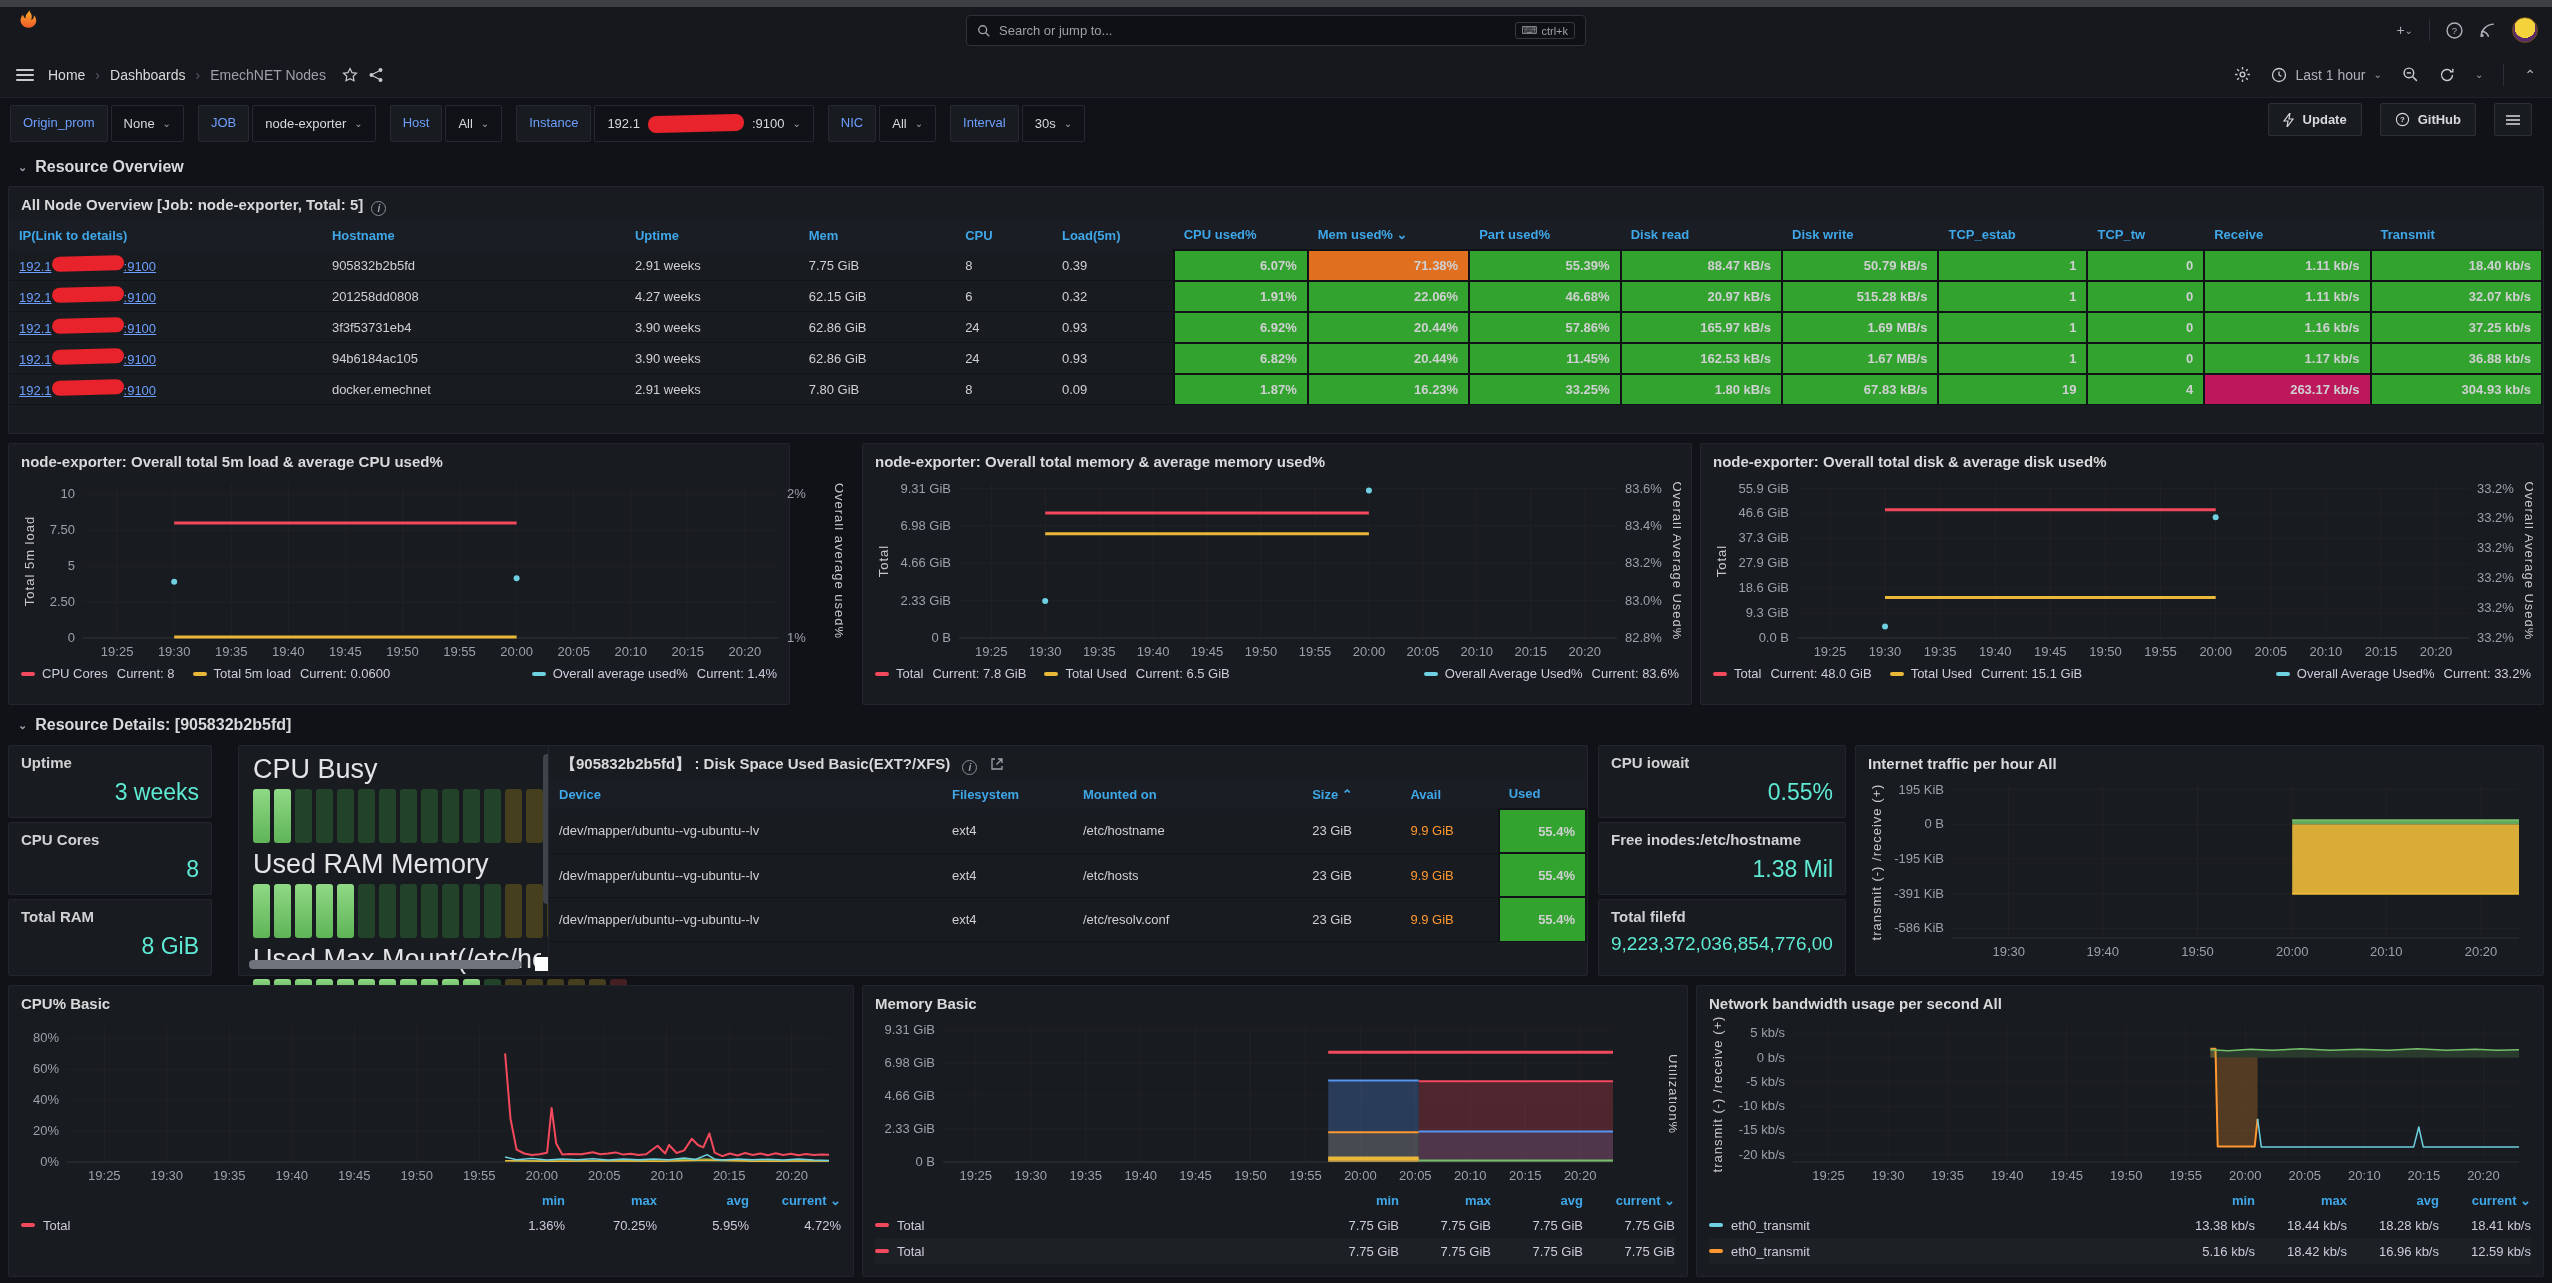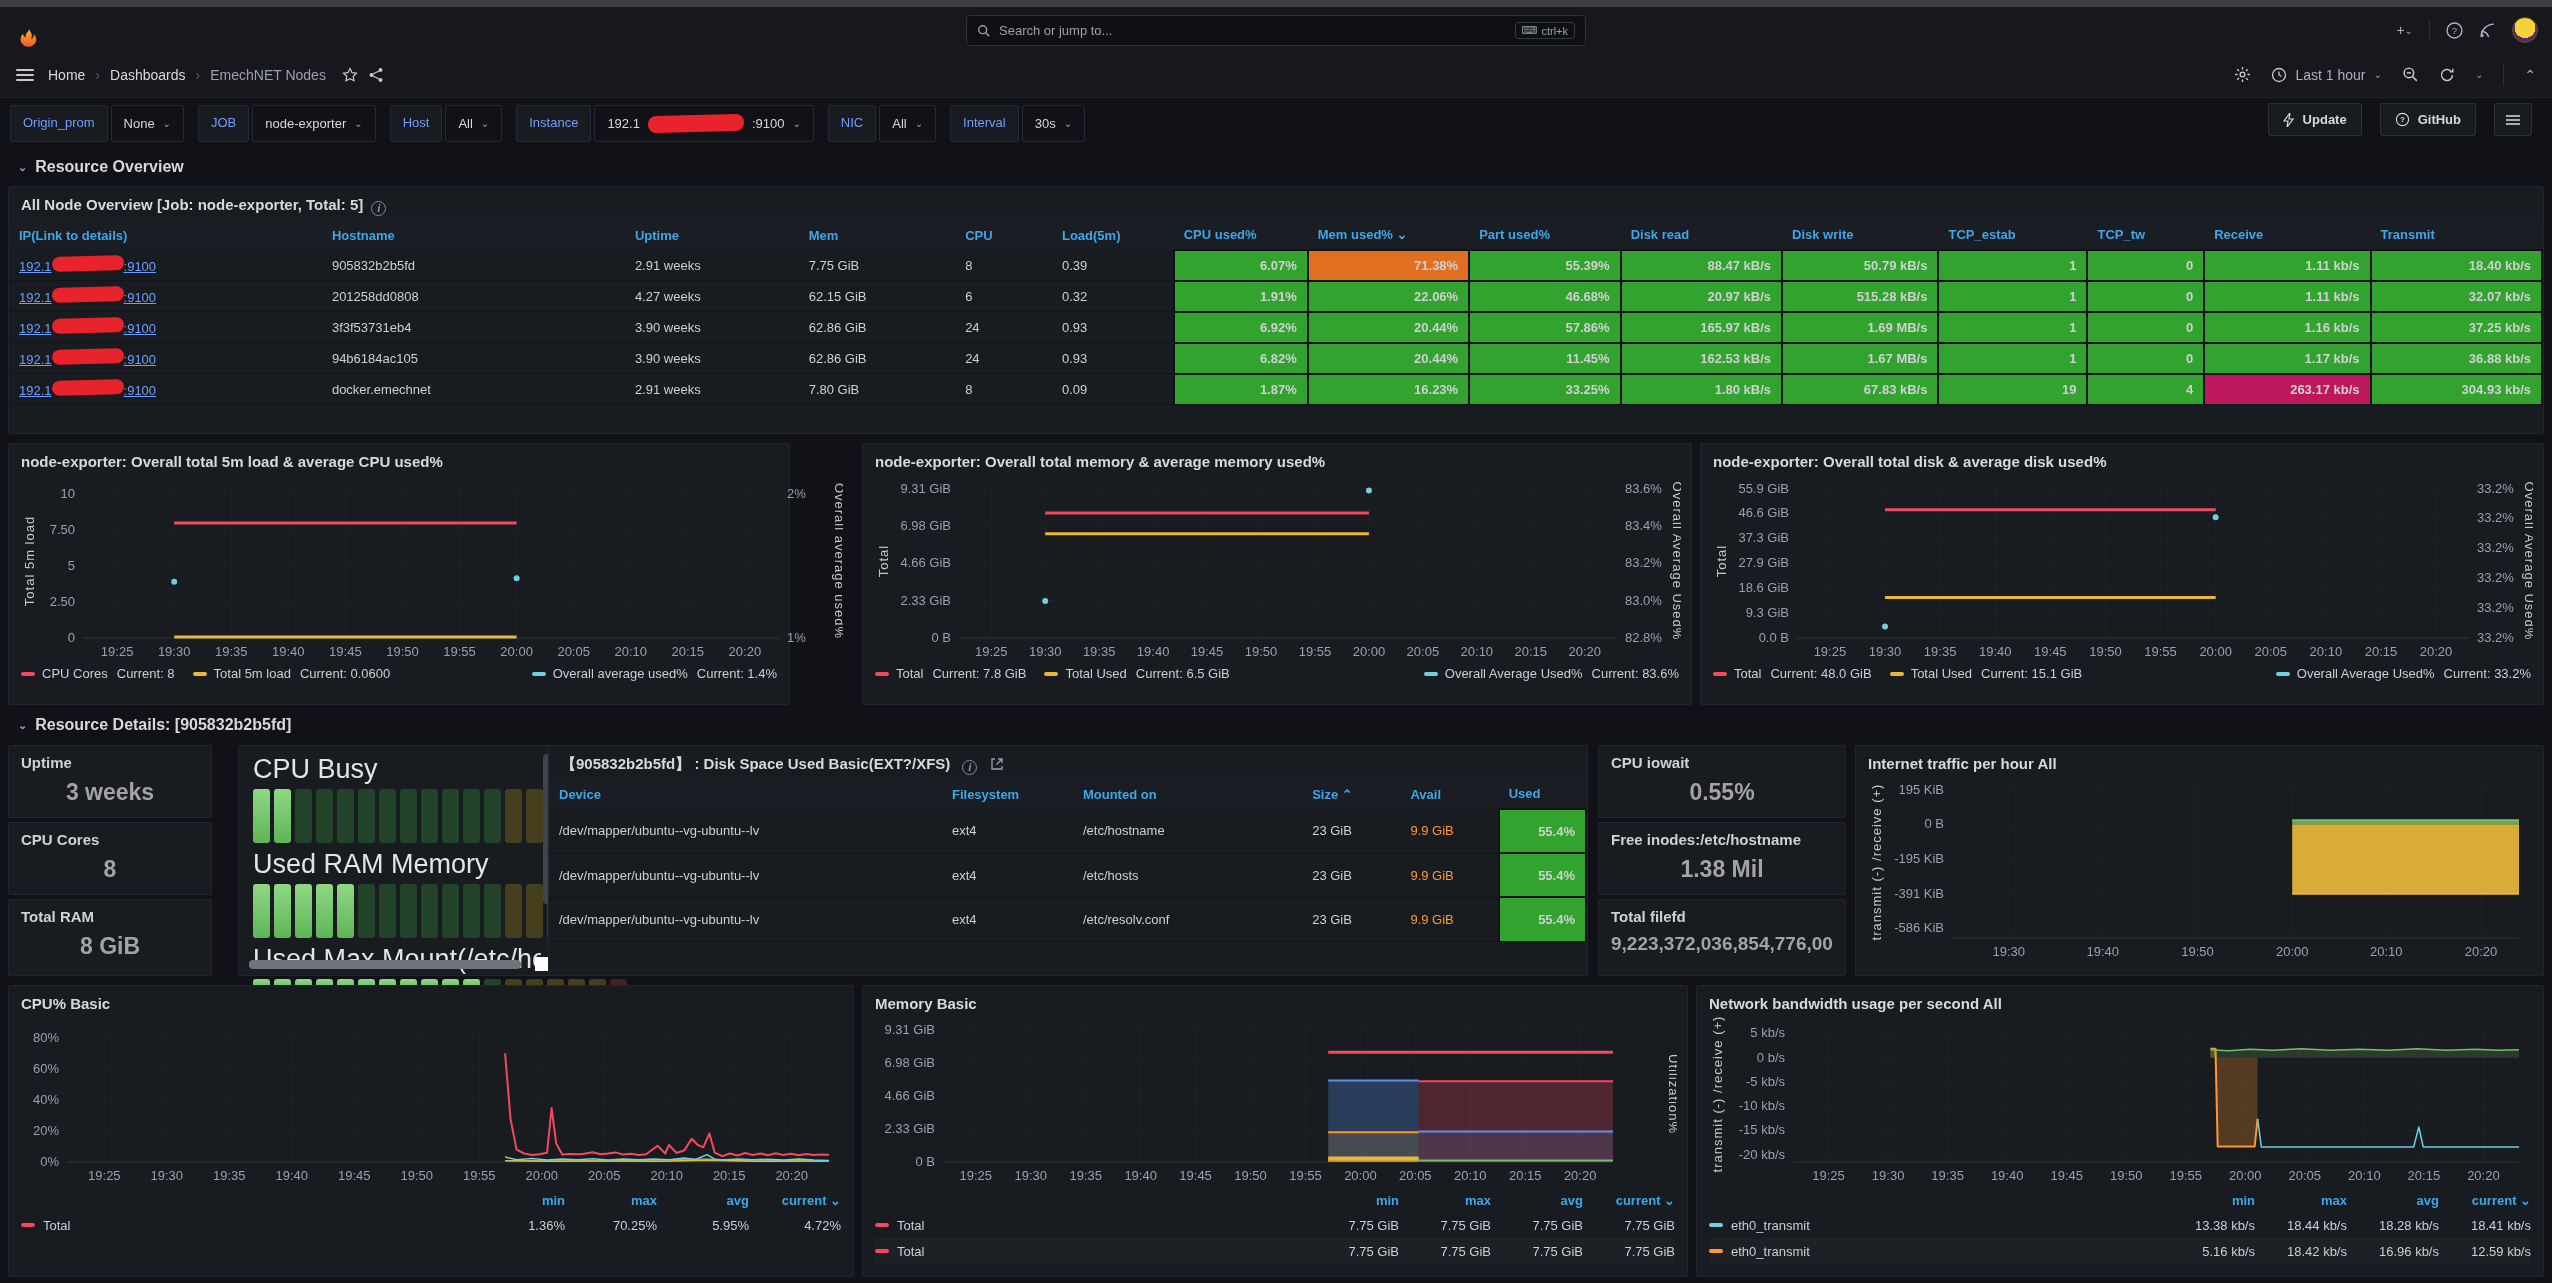--- a/index.html
+++ b/index.html
@@ -2,21 +2,21 @@
 <html><head>
 <meta charset="utf-8">
 <style>
   * { margin:0; padding:0; box-sizing:border-box; }
   html,body { background:#0b0c0e; }
   body { font-family:"Liberation Sans", sans-serif; color:#d8d9da; }
   .screen { position:relative; width:2552px; height:1283px; background:#111217; overflow:hidden; }
 
   
   .topstrip { position:absolute; left:0; top:0; width:2552px; height:7px; background:#3d3f43; }
-  .appbar { position:absolute; left:0; top:7px; width:2552px; height:45px; background:#16181d; display:flex; align-items:flex-end; }
+  .appbar { position:absolute; left:0; top:7px; width:2552px; height:45px; background:#16181d; display:flex; align-items:flex-start; }
   .logo { width:26px; height:26px; margin-left:16px; }
   .searchbox { position:absolute; left:966px; top:8px; width:620px; height:31px; background:#0f1014; border:1px solid #2e3238; border-radius:4px; display:flex; align-items:center; padding:0 10px; color:#9da0a8; font-size:13px; gap:8px; }
   .searchbox .ph { flex:1; }
   .kbd { border:1px solid #34383f; border-radius:3px; font-size:11px; padding:1px 6px; color:#9da0a8; display:flex; gap:4px; align-items:center;}
   .appicons { position:absolute; right:14px; top:10px; display:flex; align-items:center; gap:16px; color:#aeb1b7; font-size:14px; }
   .vdiv { width:1px; height:22px; background:#2c2f35; }
   .avatar { width:26px; height:26px; border-radius:50%; background:radial-gradient(circle at 50% 40%, #f3d23c 55%, #5b2a6e 56%); border:1px solid #6b4f14; }
   .navbar { position:absolute; left:0; top:52px; width:2552px; height:46px; background:#16181d; border-bottom:1px solid #1f2228; display:flex; align-items:center; padding:0 16px; }
   .crumb { display:flex; align-items:center; gap:10px; font-size:14px; margin-left:14px; }
   .crumb .sep { color:#5a5e66; }
@@ -54,21 +54,21 @@
   
   .chartlegend { display:flex; justify-content:space-between; padding:2px 12px 6px 12px; font-size:13px; color:#ccccdc; }
   .chartlegend .grp { display:flex; gap:18px; }
   .litem { display:flex; align-items:center; gap:7px; white-space:nowrap; }
   .swatch { width:14px; height:4px; border-radius:2px; display:inline-block; }
   .lcur { margin-left:2px; }
 
   
   .stat { position:absolute; background:#181b1f; border:1px solid #22252b; border-radius:2px; padding:8px 12px; }
   .stat .t { font-size:15px; font-weight:600; color:#d0d1d3; white-space:nowrap; overflow:hidden; }
-  .stat .v { text-align:center; font-size:23px; font-weight:700; color:#a3a3a3; margin-top:8px; white-space:nowrap; overflow:hidden;}
+  .stat .v { text-align:right; font-size:23px; font-weight:400; color:#5eead4; margin-top:8px; white-space:nowrap; overflow:hidden;}
   .stat .v.small { font-size:19px; }
 
   
   .gauges { padding:8px 14px; position:relative; height:100%; }
   .gauge { margin-bottom:6px; }
   .gauge .gt { font-size:27px; color:#e3e4e6; font-weight:400; white-space:nowrap; overflow:hidden; }
   .grow { display:flex; align-items:center; gap:12px; }
   .segs { display:flex; gap:4px; margin-top:4px; }
   .seg { width:17px; border-radius:3px; }
   .gval { color:#73BF69; font-size:27px; white-space:nowrap; }

